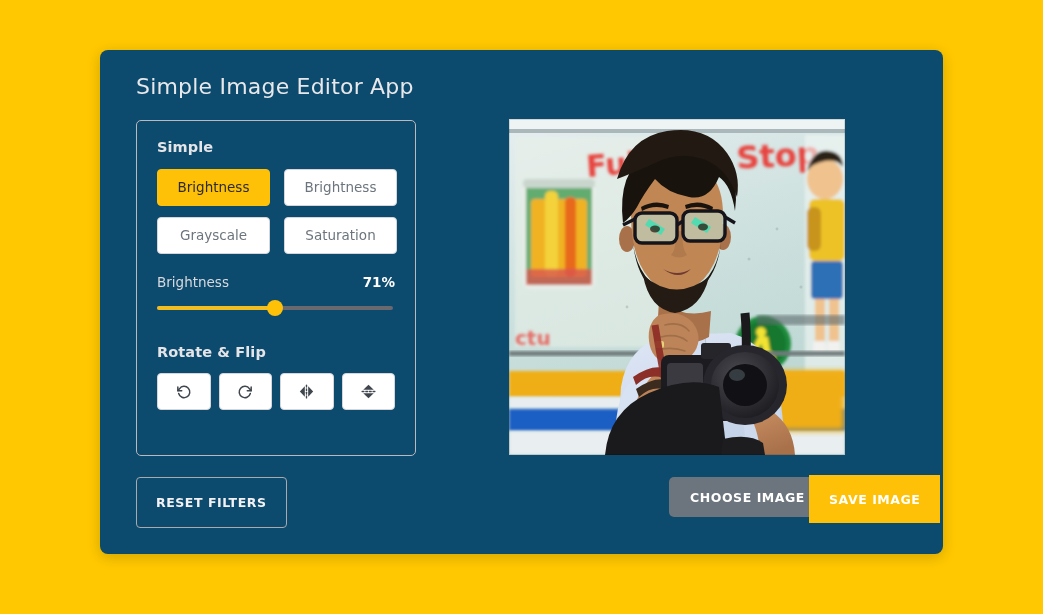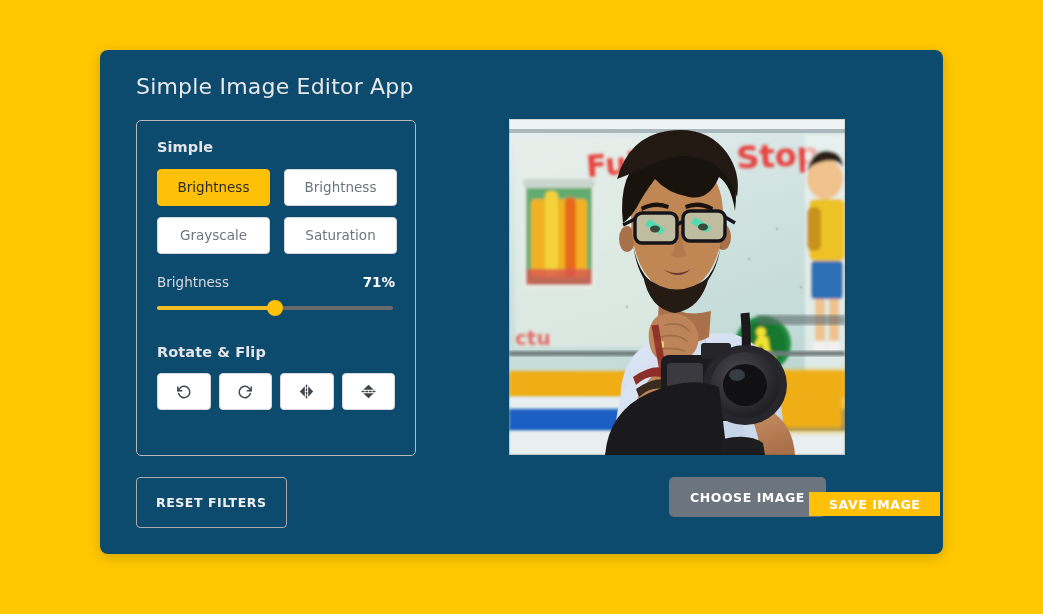--- a/index.html
+++ b/index.html
@@ -181,22 +181,22 @@
     border-radius: 5px;
     color: #ffffff;
     font-family: inherit;
     font-size: 12.5px;
     font-weight: 700;
     letter-spacing: .55px;
     cursor: pointer;
   }
   #save-image-button {
     position: absolute;
-    left: 709px; top: 442px;
-    height: 24px;
+    left: 709px; top: 425px;
+    height: 48px;
     padding: 0 20px;
     background: #ffc107;
     border: none;
     border-radius: 0;
     color: #ffffff;
     font-family: inherit;
     font-size: 12.5px;
     font-weight: 700;
     letter-spacing: .55px;
     cursor: pointer;

